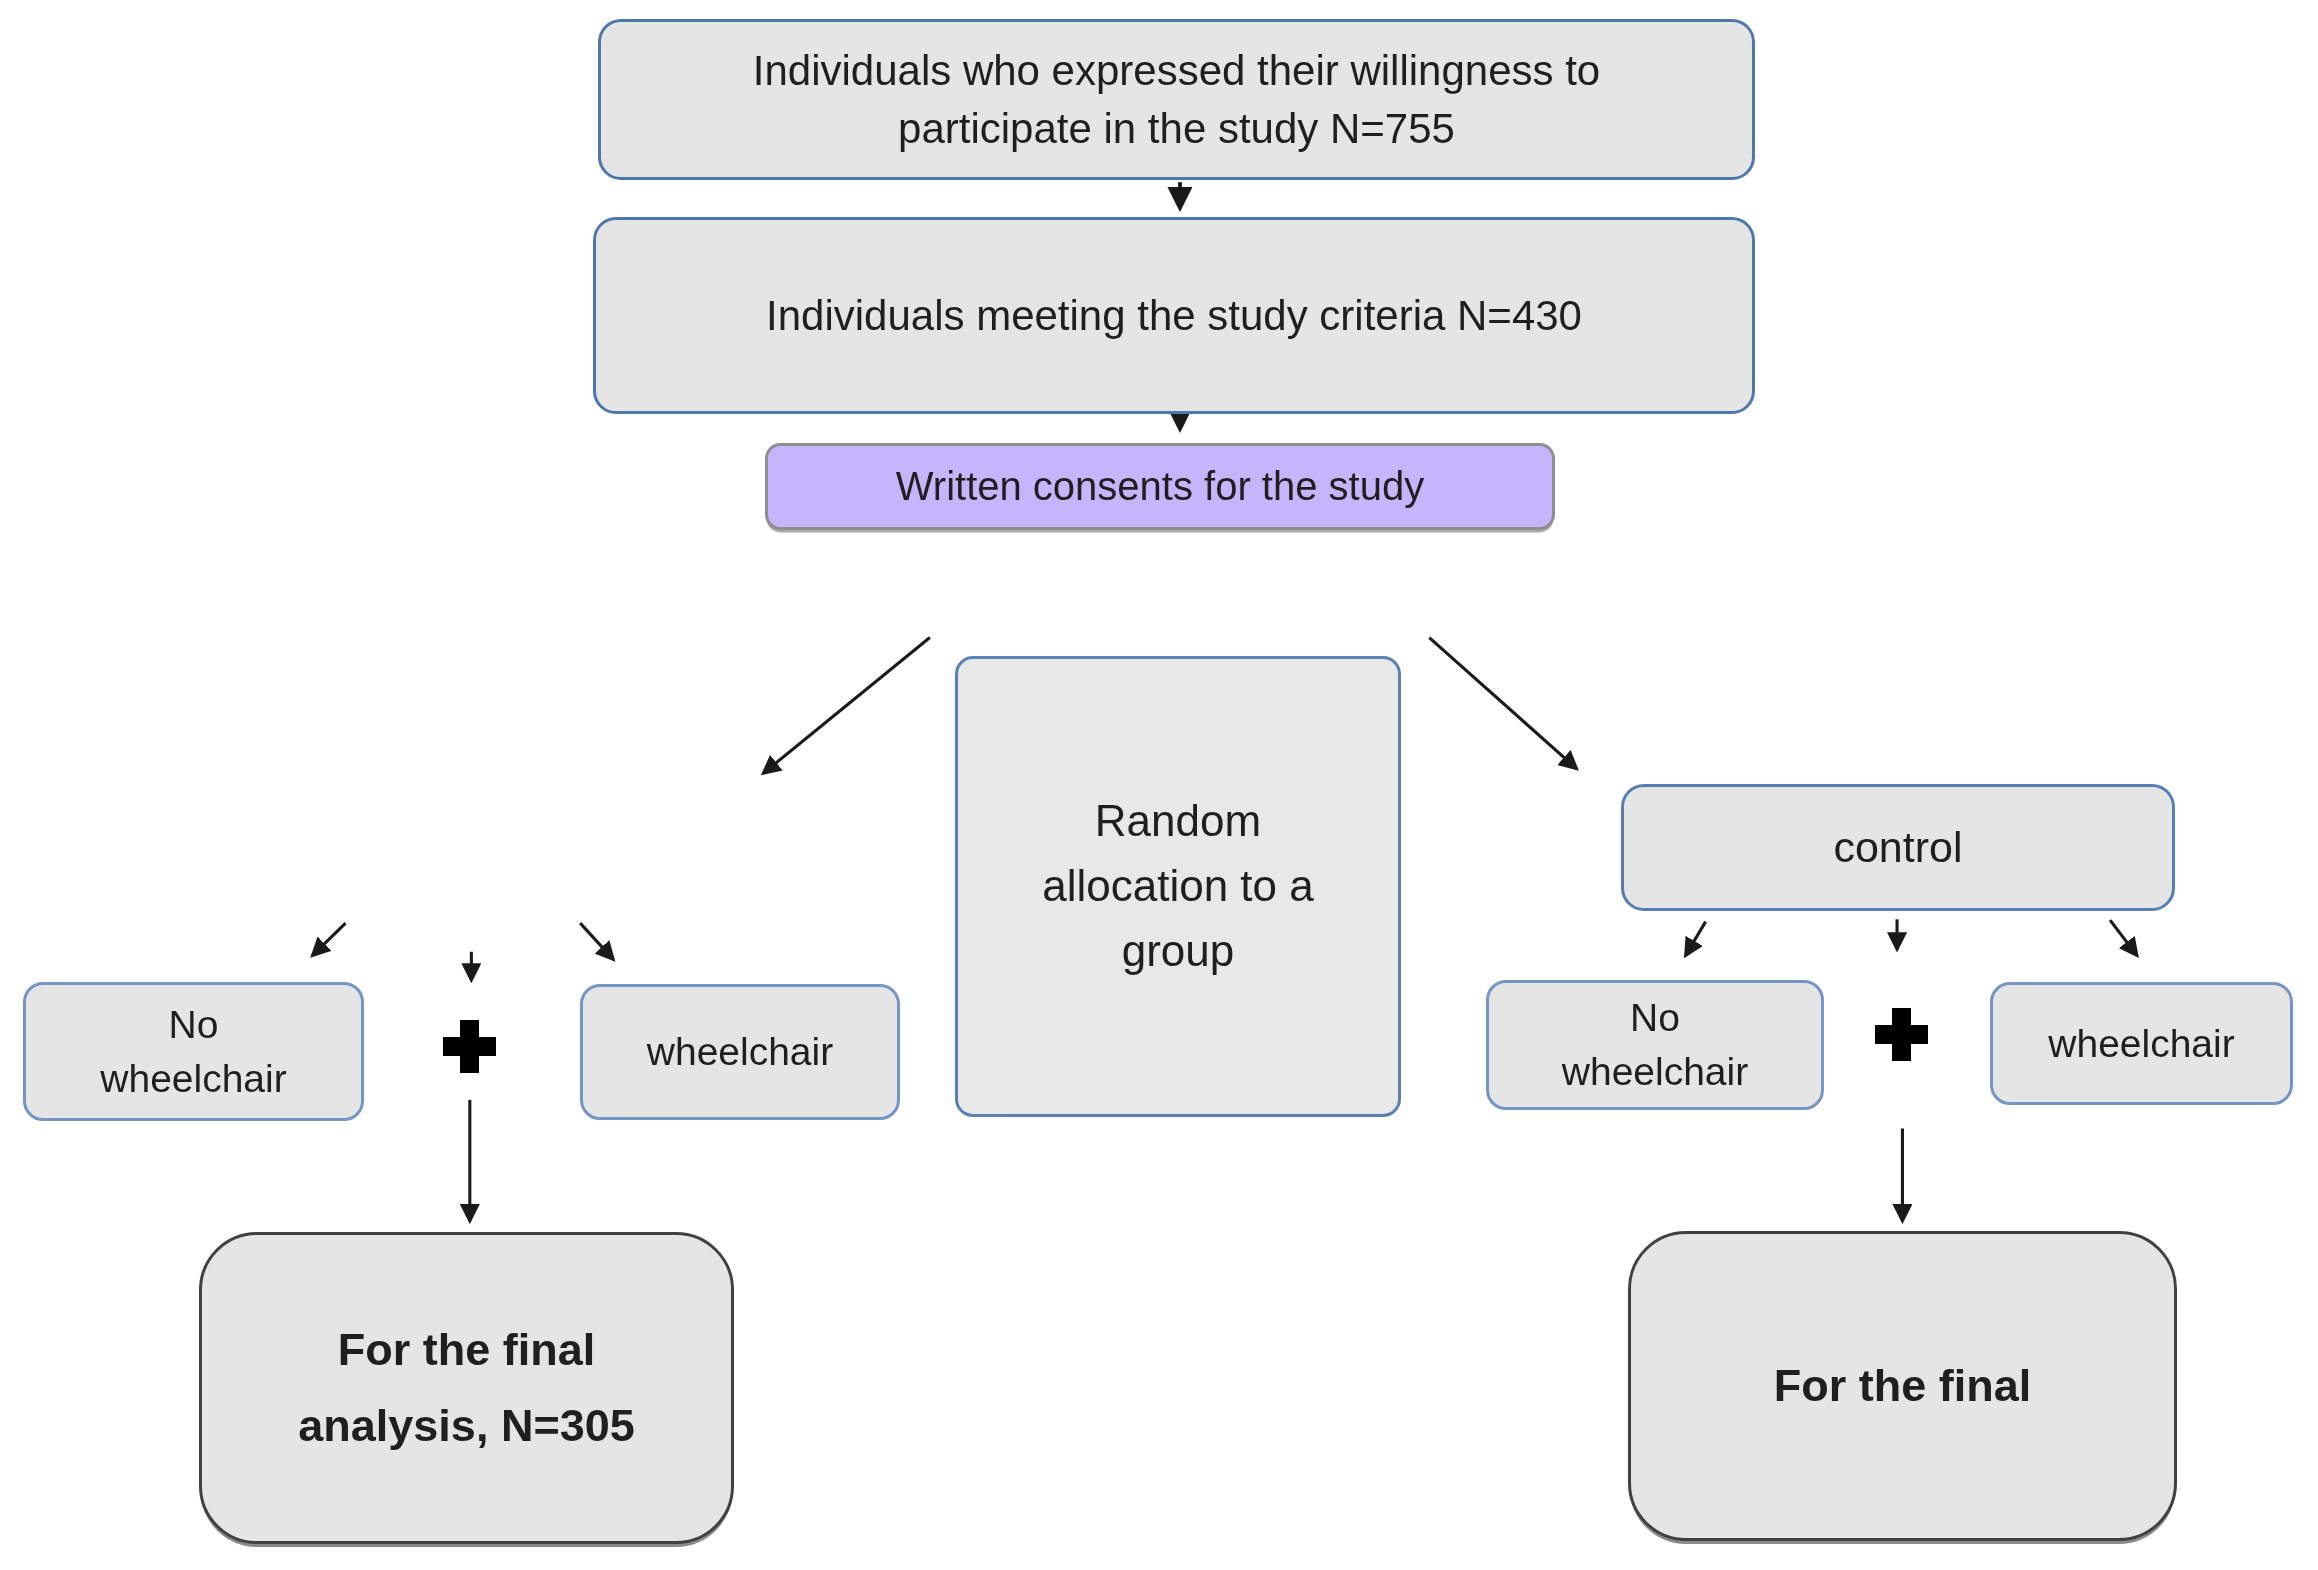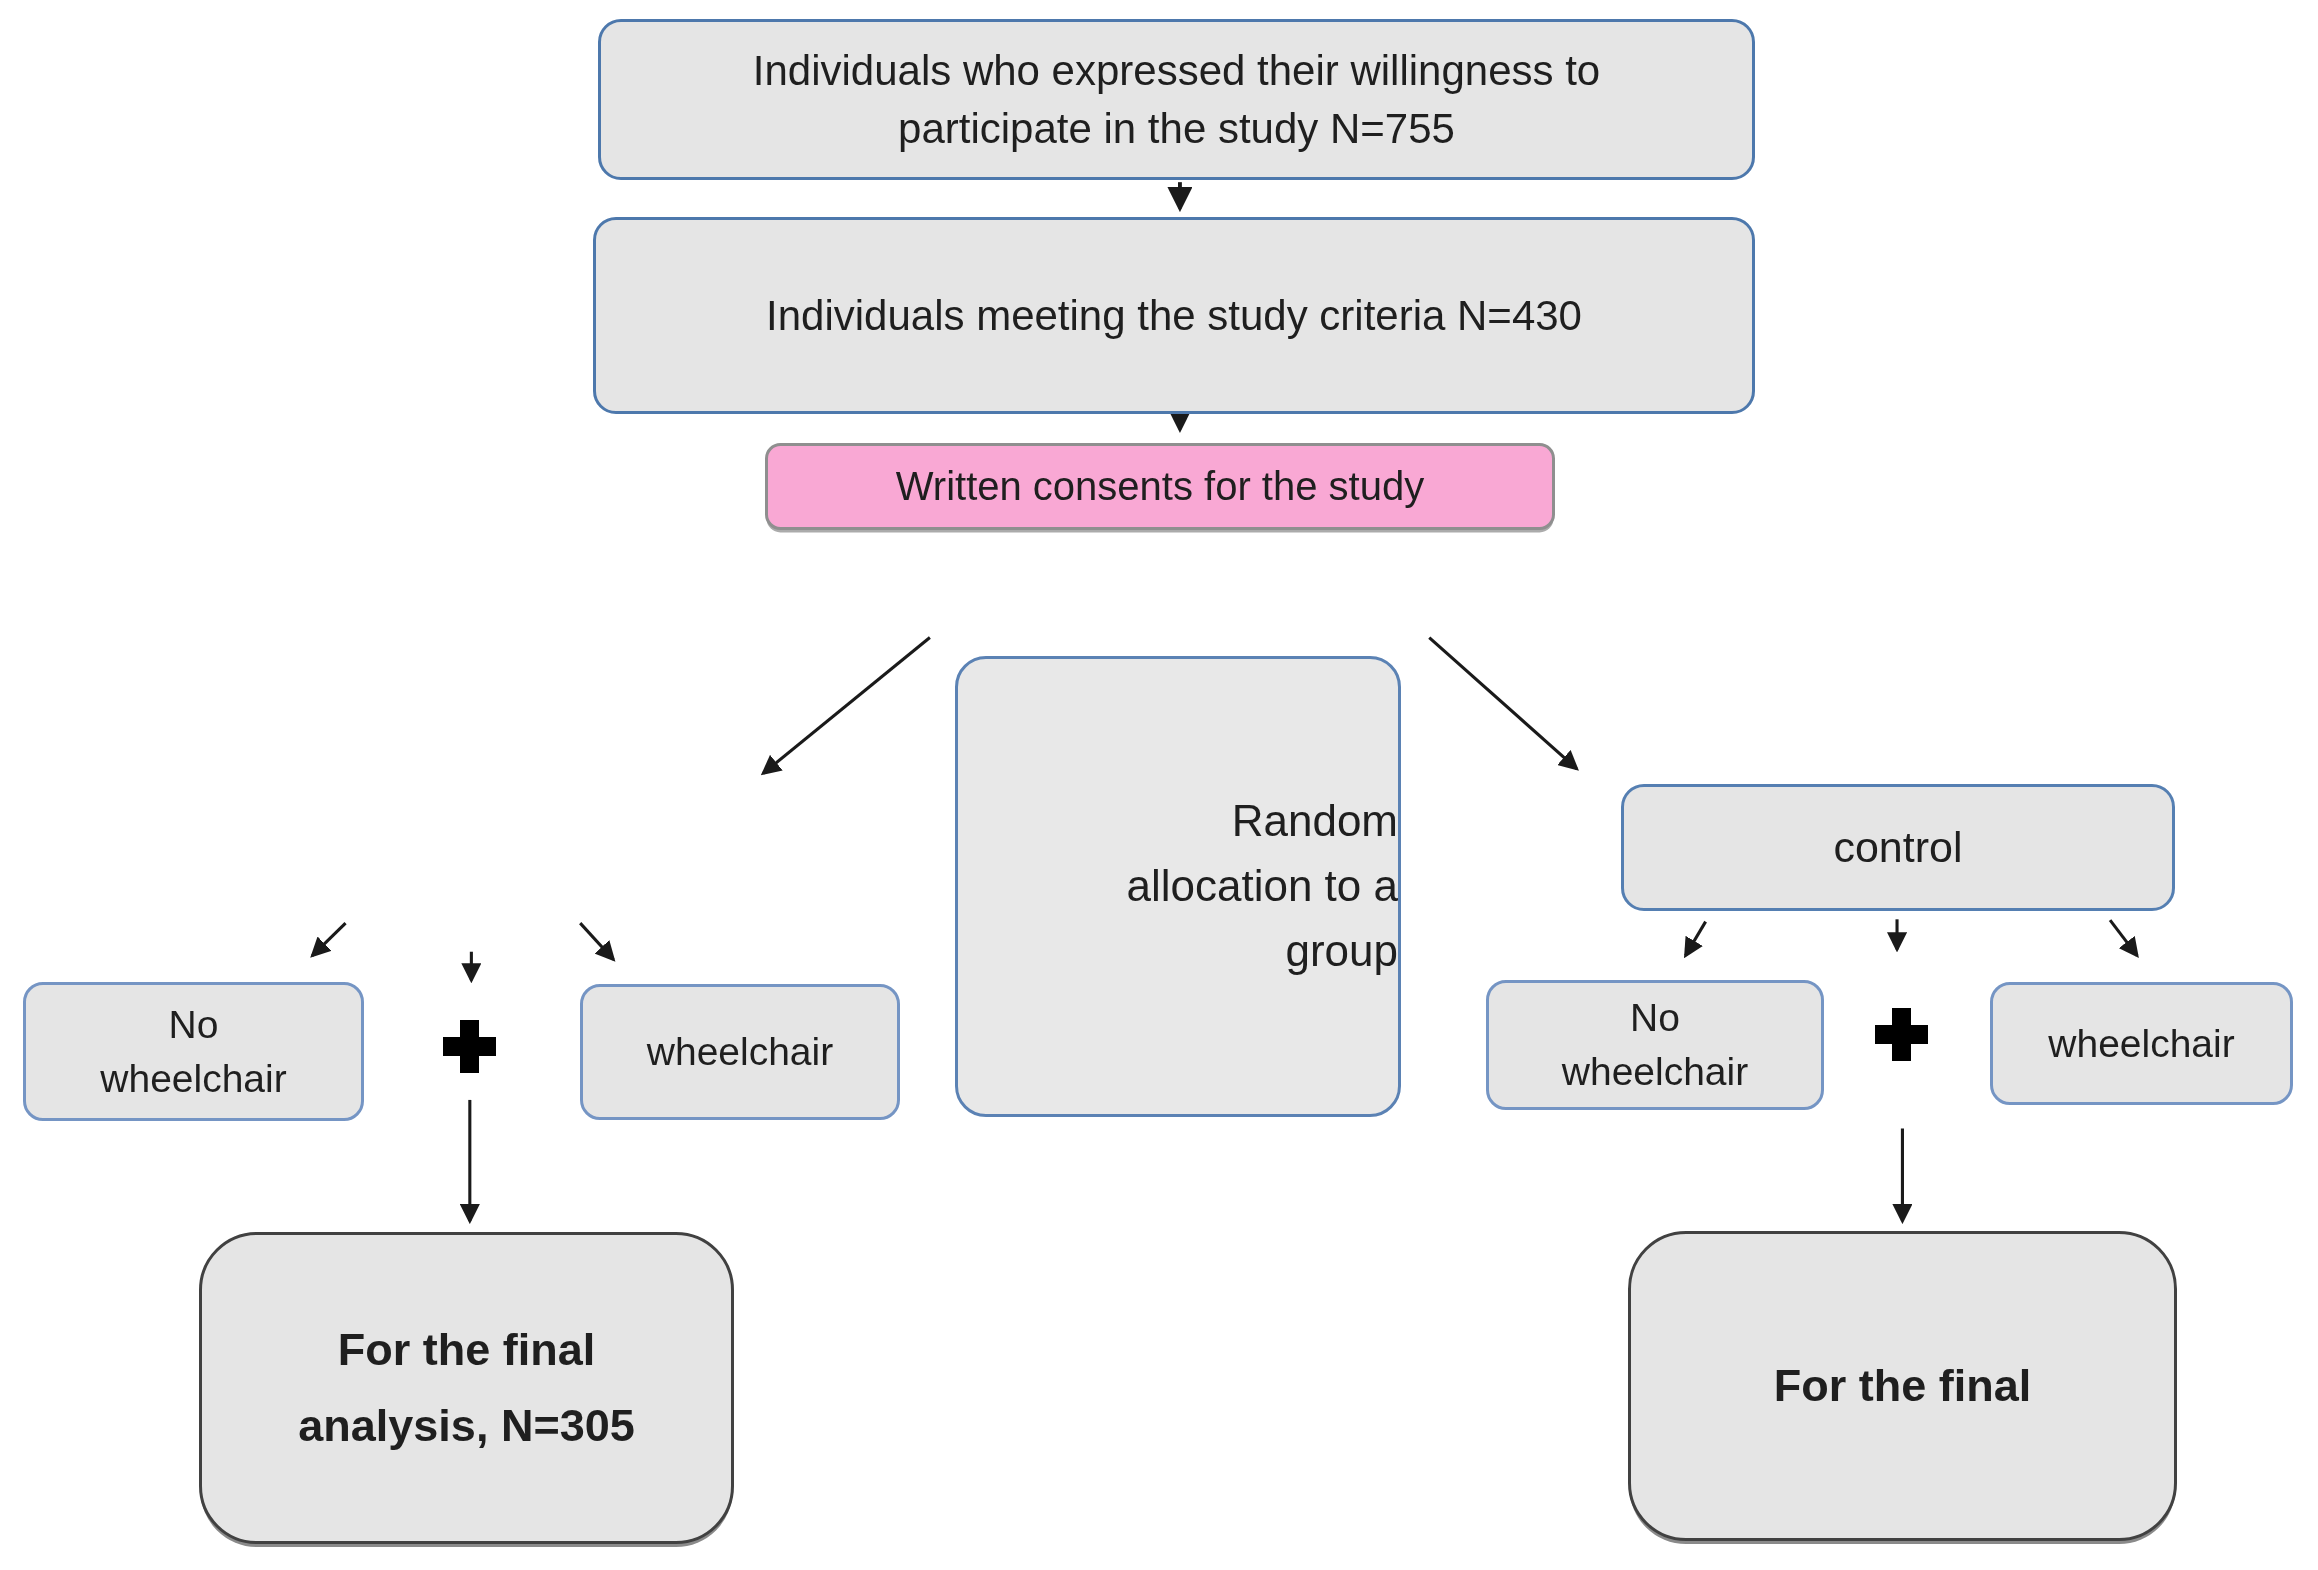--- a/index.html
+++ b/index.html
@@ -34,30 +34,30 @@
     border: 3.9px solid #4d78ac; border-radius: 23px;
     font-size: 42px; line-height: 1.38;
   }
   #box-criteria {
     left: 593px; top: 217px; width: 1162px; height: 197px;
     border: 3.9px solid #4d78ac; border-radius: 23px;
     font-size: 42px; line-height: 1.38;
   }
   #box-consents {
     left: 765px; top: 443px; width: 790px; height: 87px;
-    background: #f9a8d4;
+    background: #c4b5fd;
     border: 3.1px solid #8f8f8f; border-radius: 15.4px;
     box-shadow: 0 3.9px 0 -1.5px #ababab;
     font-size: 40px;
   }
   #box-random {
     left: 955px; top: 656px; width: 446px; height: 461px;
     background: #e8e8e8;
-    border: 3.9px solid #5b82b4; border-radius: 31px;
-    font-size: 44px; line-height: 1.47; align-items: flex-end;
+    border: 3.9px solid #5b82b4; border-radius: 18px;
+    font-size: 44px; line-height: 1.47;
   }
   #box-experimental {
     left: 216px; top: 811px; width: 555px; height: 131px;
     border: 3.9px solid #424242; border-radius: 26px;
     box-shadow: 0 4.6px 0 -1.5px #8a8a8a;
     font-size: 45px;
   }
   #box-control {
     left: 1621px; top: 784px; width: 554px; height: 127px;
     border: 3.9px solid #557fb2; border-radius: 23px;

